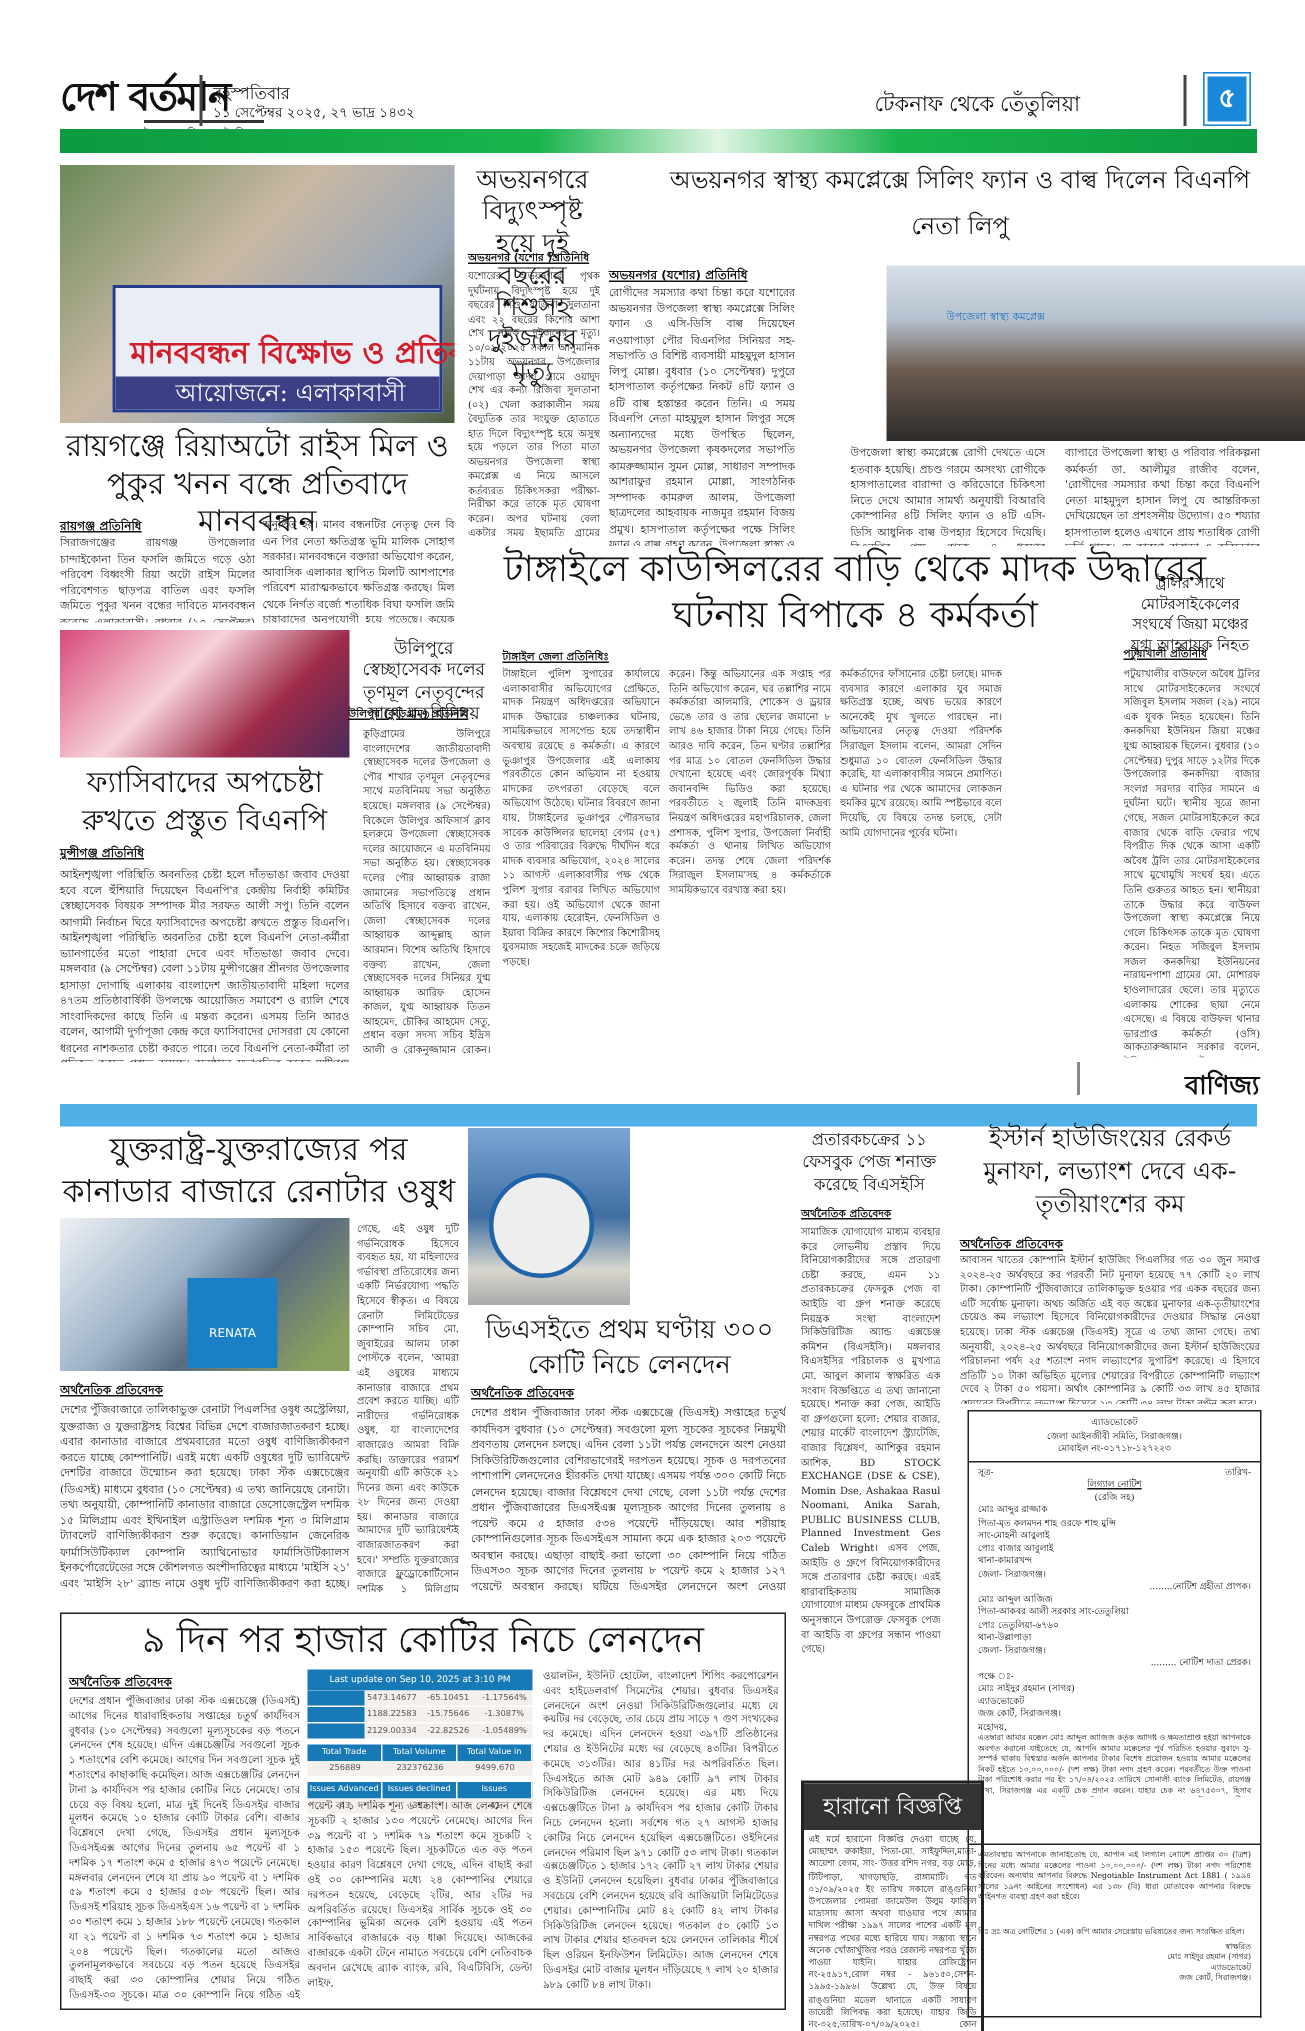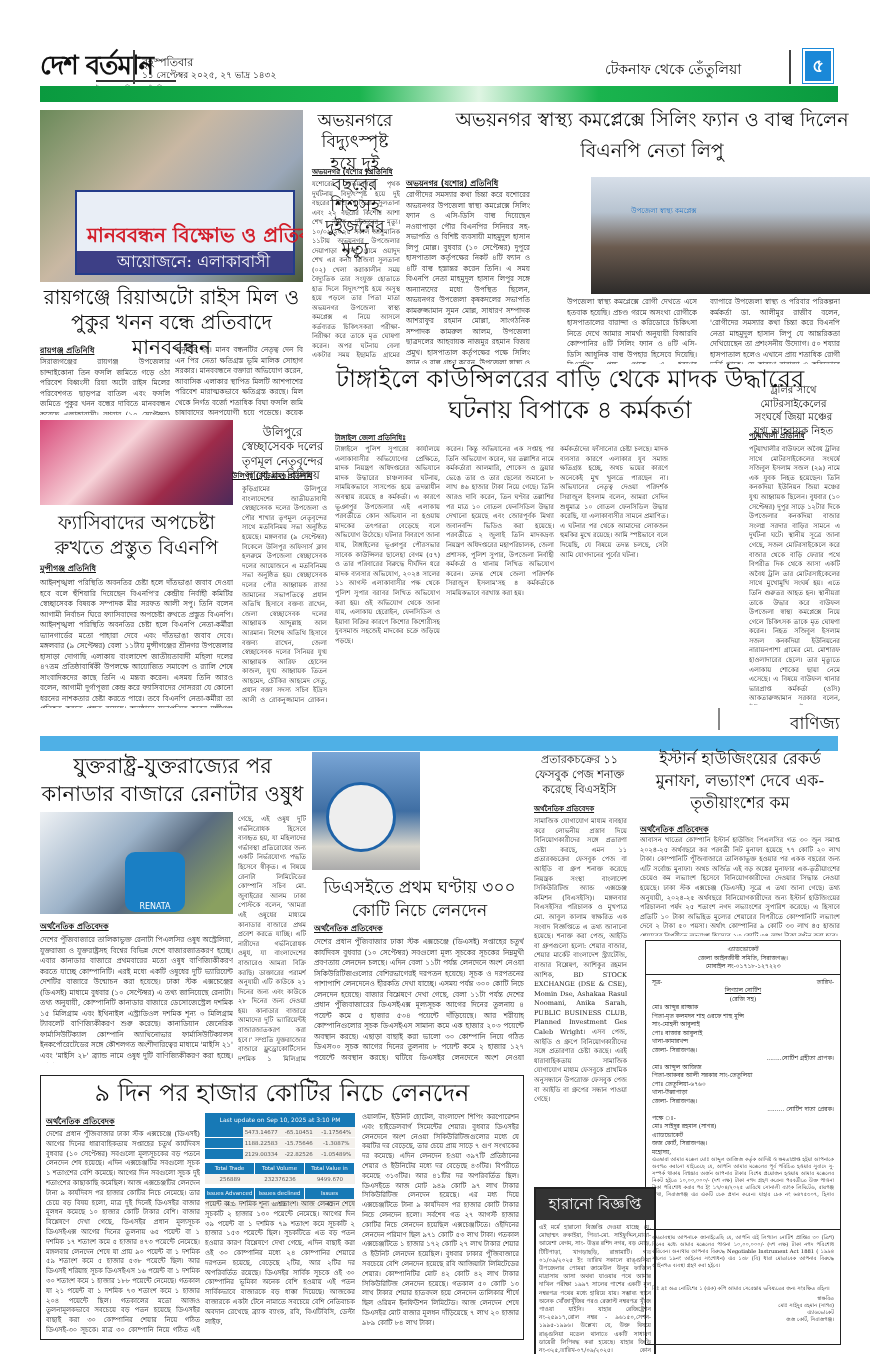--- a/index.html
+++ b/index.html
@@ -4,34 +4,34 @@
 <style>
   *{box-sizing:border-box;margin:0;padding:0}
   html,body{width:870px;height:1354px;background:#fff;overflow:hidden}
   body{font-family:"DejaVu Serif",serif;color:#111;position:relative}
   .abs{position:absolute}
   .masthead-logo{left:40px;top:50px;font-family:"DejaVu Sans",sans-serif;font-weight:bold;font-size:26px;letter-spacing:-1px;color:#111;line-height:30px}
   .masthead-tag{left:96px;top:80px;font-size:8px;color:#333;border-top:2px solid #333;padding-top:1px;width:80px}
   .vbar{width:2px;background:#444}
   .date-day{left:142px;top:54px;font-size:11px}
   .date-full{left:142px;top:68px;font-size:9px}
-  .slogan{left:605px;top:58px;font-size:14px;font-family:Liberation Serif, serif}
+  .slogan{left:583px;top:58px;font-size:14px;font-family:Liberation Sans, sans-serif}
   .page-no{left:803px;top:49px;width:30px;height:34px;background:#1a88d8;border:2px solid #fff;outline:1px solid #1a88d8;color:#fff;font-weight:bold;font-size:18px;text-align:center;line-height:30px;font-family:"DejaVu Sans",sans-serif}
   .green-bar{left:40px;top:86px;width:798px;height:16px;background:linear-gradient(90deg,#0a9a3f 0%,#1ab44e 40%,#dff5e3 55%,#1ab44e 70%,#0a9a3f 100%)}
   .blue-bar{left:40px;top:736px;width:798px;height:15px;background:#4fb0e6}
-  .section-label{left:790px;top:710px;font-size:17px;font-family:"DejaVu Sans",sans-serif;font-weight:normal}
+  .section-label{left:790px;top:710px;font-size:17px;font-family:"DejaVu Sans",sans-serif;font-weight:bold}
   .photo{background:linear-gradient(135deg,#6b8a5a,#c9b8a3 40%,#9aa7b8 70%,#4b5a3a);overflow:hidden}
   .banner{position:absolute;left:45px;top:60px;width:230px;height:100px;background:#e9eef6;border:2px solid #243c8a}
   .banner .t1{position:absolute;left:10px;top:28px;font-size:20px;color:#d21e2a;font-weight:bold;font-family:"DejaVu Sans",sans-serif;white-space:nowrap}
   .banner .t2{position:absolute;left:0;bottom:0;width:100%;height:22px;background:#3d3f86;color:#fff;font-size:16px;padding-left:40px;line-height:22px}
   .hl{font-family:"DejaVu Sans",sans-serif;line-height:1.25;color:#111;text-align:center}
   .byline{font-size:8px;font-weight:bold;text-decoration:underline;font-family:"DejaVu Sans",sans-serif}
   .body{font-size:7.2px;line-height:10.5px;text-align:justify;color:#222;overflow:hidden}
   .box{border:1px solid #222}
-  .renata-logo{position:absolute;left:85px;top:40px;width:60px;height:60px;background:#1a7fc4;border-radius:10px;color:#fff;font-size:8px;text-align:center;padding-top:50px;font-family:"DejaVu Sans",sans-serif}
+  .renata-logo{position:absolute;left:85px;top:40px;width:60px;height:60px;background:#1a7fc4;border-radius:0;color:#fff;font-size:8px;text-align:center;padding-top:32px;font-family:"DejaVu Sans",sans-serif}
   .bsec-logo{position:absolute;left:14px;top:30px;width:70px;height:70px;border-radius:50%;background:#eee;border:3px solid #1f63a8}
   .dse-table{font-family:"DejaVu Sans",sans-serif;font-size:5.5px;color:#555}
   .dse-head{background:#1779b6;color:#fff;text-align:center;height:14px;line-height:14px;font-size:6px}
   .dse-row{display:flex;height:11px;line-height:11px;background:#f4f1ec;border-bottom:1px solid #fff}
   .dse-row .lbl{width:30px;background:#1779b6}
   .dse-row span{flex:1;text-align:center}
   .dse-h{display:flex;background:#1779b6;color:#fff;height:11px;line-height:11px}
   .dse-h span{flex:1;text-align:center;border-right:1px solid #fff}
   .lost-title{background:#333;color:#fff;text-align:center;font-size:15px;padding:3px 0;font-family:"DejaVu Sans",sans-serif}
 </style>
@@ -58,21 +58,21 @@
 </div>
 <div class="abs hl" style="left:40px;top:285px;width:263px;font-size:20px">রায়গঞ্জে রিয়াঅটো রাইস মিল ও পুকুর খনন বন্ধে প্রতিবাদে মানববন্ধন</div>
 <div class="abs byline" style="left:40px;top:344px">রায়গঞ্জ প্রতিনিধি</div>
 <div class="abs body" style="left:40px;top:357px;width:130px;height:58px">সিরাজগঞ্জের রায়গঞ্জ উপজেলার চান্দাইকোনা তিন ফসলি জমিতে গড়ে ওঠা পরিবেশ বিধ্বংসী রিয়া অটো রাইস মিলের পরিবেশগত ছাড়পত্র বাতিল এবং ফসলি জমিতে পুকুর খনন বন্ধের দাবিতে মানববন্ধন করেছে এলাকাবাসী। বুধবার (১০ সেপ্টেম্বর) সকাল ১০টায় চান্দাইকোনা ইউনিয়ন পরিষদ চত্বরে এ মানববন্ধন</div>
 <div class="abs body" style="left:175px;top:345px;width:128px;height:70px">অনুষ্ঠিত হয়। মানব বন্ধনটির নেতৃত্ব দেন বি এন পির নেতা ক্ষতিগ্রস্ত ভূমি মালিক সোহাগ সরকার। মানববন্ধনে বক্তারা অভিযোগ করেন, আবাসিক এলাকার স্থাপিত মিলটি আশপাশের পরিবেশ মারাত্মকভাবে ক্ষতিগ্রস্ত করছে। মিল থেকে নির্গত বর্জ্যে শতাধিক বিঘা ফসলি জমি চাষাবাদের অনুপযোগী হয়ে পড়েছে। কয়েক হাজার মানুষ, ব্যবসায়ী ও শিক্ষার্থী মারাত্মক স্বাস্থ্যঝুঁকিতে রয়েছেন।</div>
 
 <div class="abs hl" style="left:310px;top:110px;width:90px;font-size:17px">অভয়নগরে বিদ্যুৎস্পৃষ্ট হয়ে দুই বছরের শিশুসহ দুইজনের মৃত্যু</div>
 <div class="abs byline" style="left:312px;top:166px;font-size:7px">অভয়নগর (যশোর )প্রতিনিধি</div>
 <div class="abs body" style="left:312px;top:180px;width:88px;height:180px;font-size:6.6px;line-height:9.5px">যশোরের অভয়নগরে পৃথক দুর্ঘটনায় বিদ্যুৎস্পৃষ্ট হয়ে দুই বছরের শিশু রাজিবা সুলতানা এবং ২২ বছরের কিশোর আশা শেখ নামক দুইজনের মৃত্যু। ১০/০৯/২০২৫ সকাল আনুমানিক ১১টায় অভয়নগর উপজেলার দেয়াপাড়া আদর্শ গ্রামে ওয়াদুদ শেখ এর কন্যা রিজিবা সুলতানা (০২) খেলা করাকালীন সময় বৈদ্যুতিক তার সংযুক্ত হোতাতে হাত দিলে বিদ্যুৎস্পৃষ্ট হয়ে অসুস্থ হয়ে পড়লে তার পিতা মাতা অভয়নগর উপজেলা স্বাস্থ্য কমপ্লেক্স এ নিয়ে আসলে কর্তব্যরত চিকিৎসকরা পরীক্ষা-নিরীক্ষা করে তাকে মৃত ঘোষণা করেন। অপর ঘটনায় বেলা একটার সময় ইছামতি গ্রামের জিন্নুর শেখের ছেলে আশা শেখ (২২) নিজ বাড়িতে ইজি বাইক চার্জ দেওয়ার জন্য চার্জার লাগাতে গেলে বিদ্যুৎস্পৃষ্ট হয়ে গুরুতর অসুস্থ হয়ে পড়লে স্থানীয় লোকজন তাকে ফুলতলা উপজেলা স্বাস্থ্য কমপ্লেক্স এ নিয়ে গেলে কর্তব্যরত চিকিৎসক তাকে মৃত ঘোষণা করেন।</div>
 
-<div class="abs hl" style="left:452px;top:104px;width:400px;font-size:19px;line-height:31px">অভয়নগর স্বাস্থ্য কমপ্লেক্সে সিলিং ফ্যান ও বাল্ব দিলেন বিএনপি নেতা লিপু</div>
+<div class="abs hl" style="left:440px;top:104px;width:400px;font-size:16px;line-height:31px">অভয়নগর স্বাস্থ্য কমপ্লেক্সে সিলিং ফ্যান ও বাল্ব দিলেন বিএনপি নেতা লিপু</div>
 <div class="abs byline" style="left:406px;top:177px">অভয়নগর (যশোর) প্রতিনিধি</div>
 <div class="abs body" style="left:406px;top:190px;width:124px;height:174px">রোগীদের সমস্যার কথা চিন্তা করে যশোরের অভয়নগর উপজেলা স্বাস্থ্য কমপ্লেক্সে সিলিং ফ্যান ও এসি-ডিসি বাল্ব দিয়েছেন নওয়াপাড়া পৌর বিএনপির সিনিয়র সহ-সভাপতি ও বিশিষ্ট ব্যবসায়ী মাহমুদুল হাসান লিপু মোল্ল। বুধবার (১০ সেপ্টেম্বর) দুপুরে হাসপাতাল কর্তৃপক্ষের নিকট ৪টি ফ্যান ও ৪টি বাল্ব হস্তান্তর করেন তিনি। এ সময় বিএনপি নেতা মাহমুদুল হাসান লিপুর সঙ্গে অন্যান্যদের মধ্যে উপস্থিত ছিলেন, অভয়নগর উপজেলা কৃষকদলের সভাপতি কামরুজ্জামান সুমন মোল্ল, সাধারণ সম্পাদক আশরাফুর রহমান মোল্লা, সাংগঠনিক সম্পাদক কামরুল আলম, উপজেলা ছাত্রদলের আহবায়ক নাজমুর রহমান বিজয় প্রমুখ। হাসপাতাল কর্তৃপক্ষের পক্ষে সিলিং ফ্যান ও বাল্ব গ্রহণ করেন, উপজেলা স্বাস্থ্য ও পরিবার পরিকল্পনা কর্মকর্তা ডা. আলীমুর রাজীব, আরএমও ডা. মাহফুজুর রহমান সবুজ ও মেডিকেল অফিসার ডা. এ এন এম ফেরদৌস শান্ত। বিএনপি নেতা মাহমুদুল হাসান লিপু মোল্ল বলেন, 'সম্প্রতি</div>
 <div class="abs photo" style="left:591px;top:177px;width:324px;height:117px;background:linear-gradient(180deg,#d7dfe9 0%,#b7c3d0 30%,#6b5b4f 60%,#2d2b2a 100%)">
   <div class="abs" style="left:40px;top:28px;font-size:7px;color:#1b6fc1;font-family:'DejaVu Sans',sans-serif">উপজেলা স্বাস্থ্য কমপ্লেক্স</div>
 </div>
 <div class="abs body" style="left:567px;top:297px;width:130px;height:67px">উপজেলা স্বাস্থ্য কমপ্লেক্সে রোগী দেখতে এসে হতবাক হয়েছি। প্রচণ্ড গরমে অসংখ্য রোগীকে হাসপাতালের বারান্দা ও করিডোরে চিকিৎসা নিতে দেখে আমার সামর্থ্য অনুযায়ী বিআরবি কোম্পানির ৪টি সিলিং ফ্যান ও ৪টি এসি-ডিসি আধুনিক বাল্ব উপহার হিসেবে দিয়েছি। বিএনপির পক্ষ থেকে এ ধরণের মানবকল্যাণকর উদ্যোগ অব্যাহত থাকবে।' এ</div>
 <div class="abs body" style="left:710px;top:297px;width:130px;height:67px">ব্যাপারে উপজেলা স্বাস্থ্য ও পরিবার পরিকল্পনা কর্মকর্তা ডা. আলীমুর রাজীব বলেন, 'রোগীদের সমস্যার কথা চিন্তা করে বিএনপি নেতা মাহমুদুল হাসান লিপু যে আন্তরিকতা দেখিয়েছেন তা প্রশংসনীয় উদ্যোগ। ৫০ শয্যার হাসপাতাল হলেও এখানে প্রায় শতাধিক রোগী ভর্তি থাকে। যে কারণে বারান্দা ও করিডোরে রোগী রেখে সেবা দিতে হয়।'</div>
 
 <div class="abs photo" style="left:40px;top:420px;width:193px;height:85px;background:linear-gradient(135deg,#d84a7a,#f7d2d8 40%,#9e2b4a 70%,#4b2a5a)"></div>
 <div class="abs hl" style="left:40px;top:510px;width:193px;font-size:19px;line-height:25px">ফ্যাসিবাদের অপচেষ্টা রুখতে প্রস্তুত বিএনপি</div>

